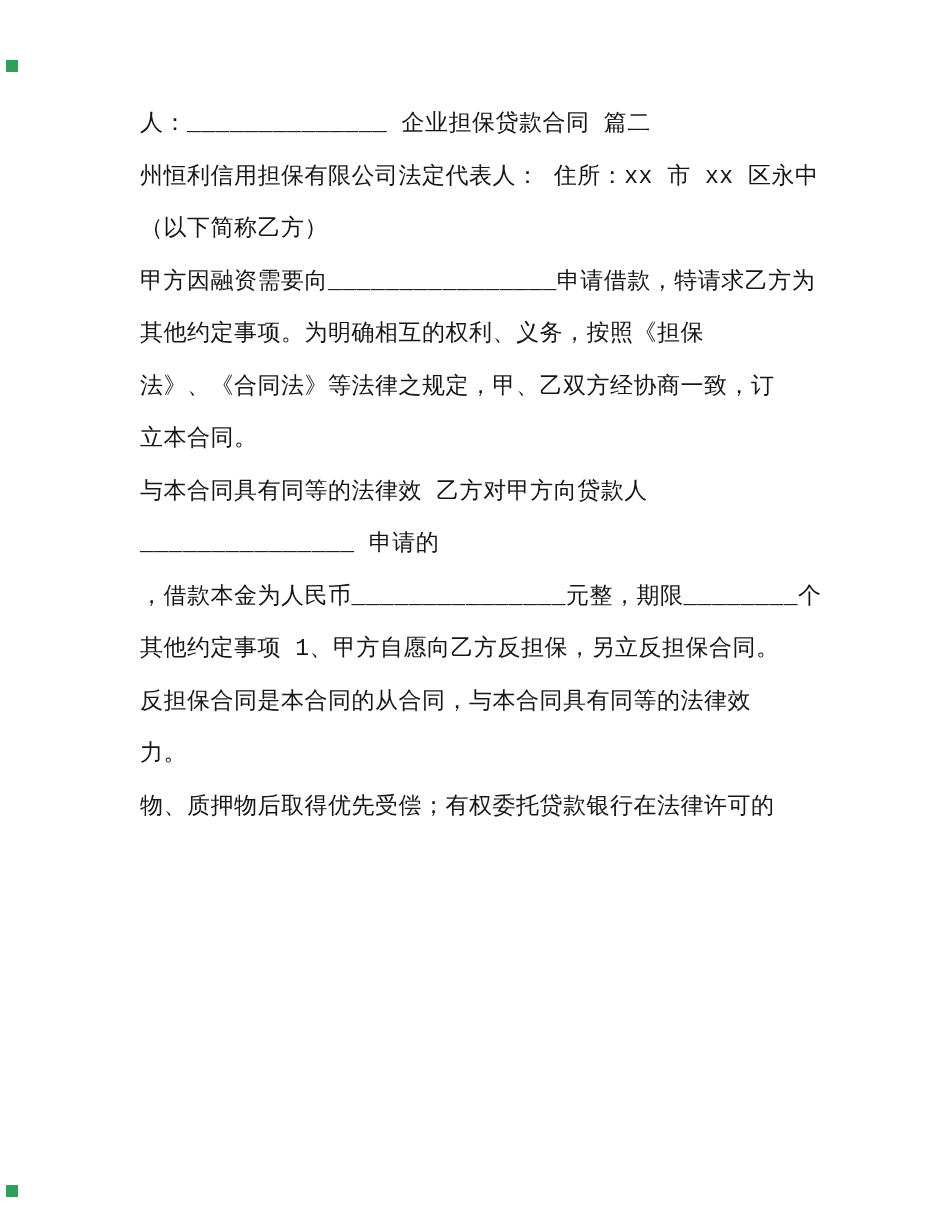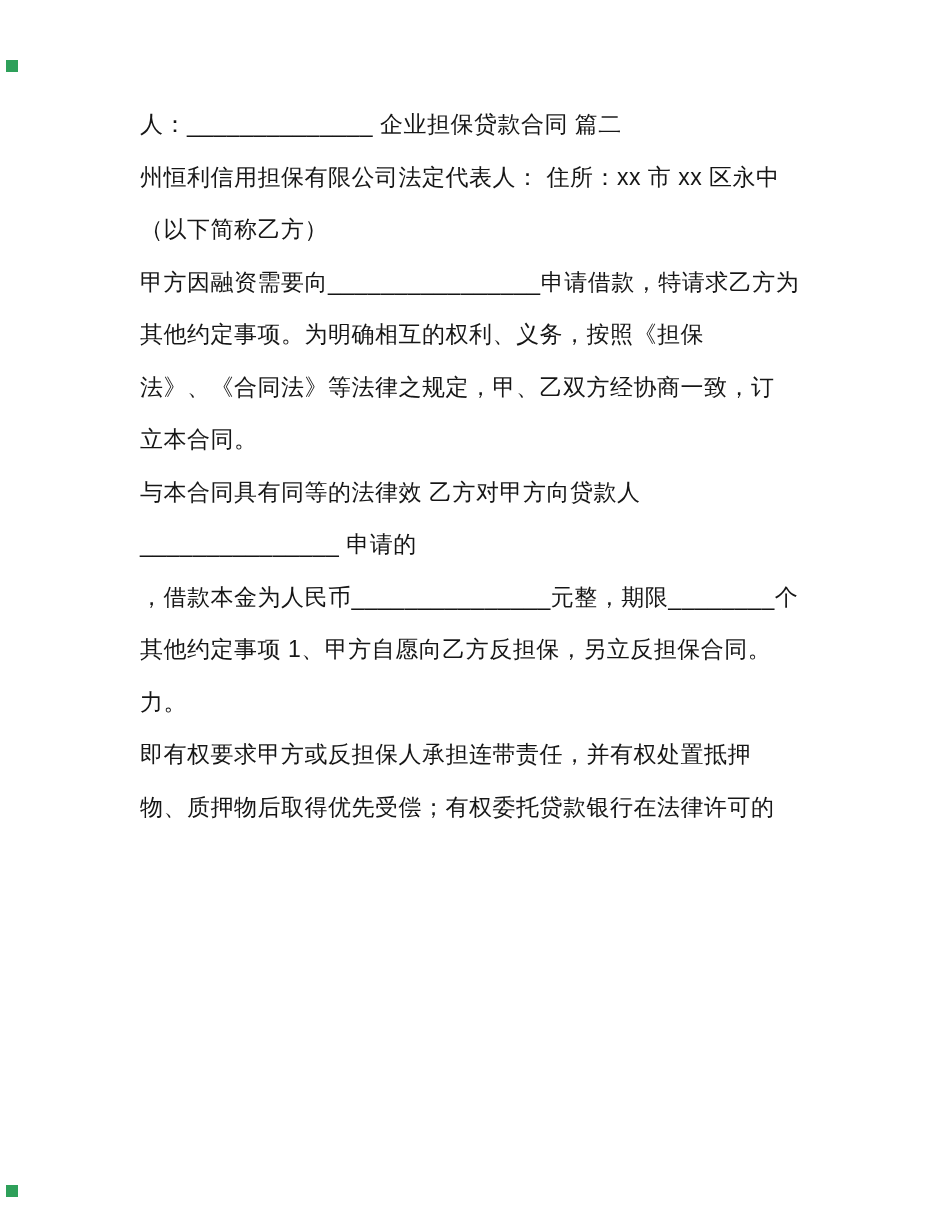--- a/index.html
+++ b/index.html
@@ -6,21 +6,21 @@
     margin: 0;
     padding: 0;
     background: #fdfdfd;
   }
   .page {
     position: relative;
     width: 950px;
     height: 1229px;
     background: #ffffff;
     overflow: hidden;
-    font-family: Liberation Sans, sans-serif;
+    font-family: Liberation Mono, monospace;
     color: #161616;
   }
   .corner-mark {
     position: absolute;
     width: 12px;
     height: 12px;
     background: #2ea05a;
   }
   .corner-mark.top-left { left: 6px; top: 60px; }
   .corner-mark.bottom-left { left: 6px; top: 1185px; }
@@ -51,18 +51,18 @@
     <div class="doc-line">州恒利信用担保有限公司法定代表人：  住所：xx 市 xx 区永中</div>
     <div class="doc-line">（以下简称乙方）</div>
     <div class="doc-line">甲方因融资需要向________________申请借款，特请求乙方为</div>
     <div class="doc-line">其他约定事项。为明确相互的权利、义务，按照《担保</div>
     <div class="doc-line">法》、《合同法》等法律之规定，甲、乙双方经协商一致，订</div>
     <div class="doc-line">立本合同。</div>
     <div class="doc-line">与本合同具有同等的法律效 乙方对甲方向贷款人</div>
     <div class="doc-line">_______________ 申请的</div>
     <div class="doc-line">，借款本金为人民币_______________元整，期限________个</div>
     <div class="doc-line">其他约定事项 1、甲方自愿向乙方反担保，另立反担保合同。</div>
+    <div class="doc-line">反担保合同是本合同的从合同，与本合同具有同等的法律效</div>
     <div class="doc-line">力。</div>
-    <div class="doc-line">即有权要求甲方或反担保人承担连带责任，并有权处置抵押</div>
     <div class="doc-line">物、质押物后取得优先受偿；有权委托贷款银行在法律许可的</div>
   </div>
 
 </div>
 
 </body></html>

